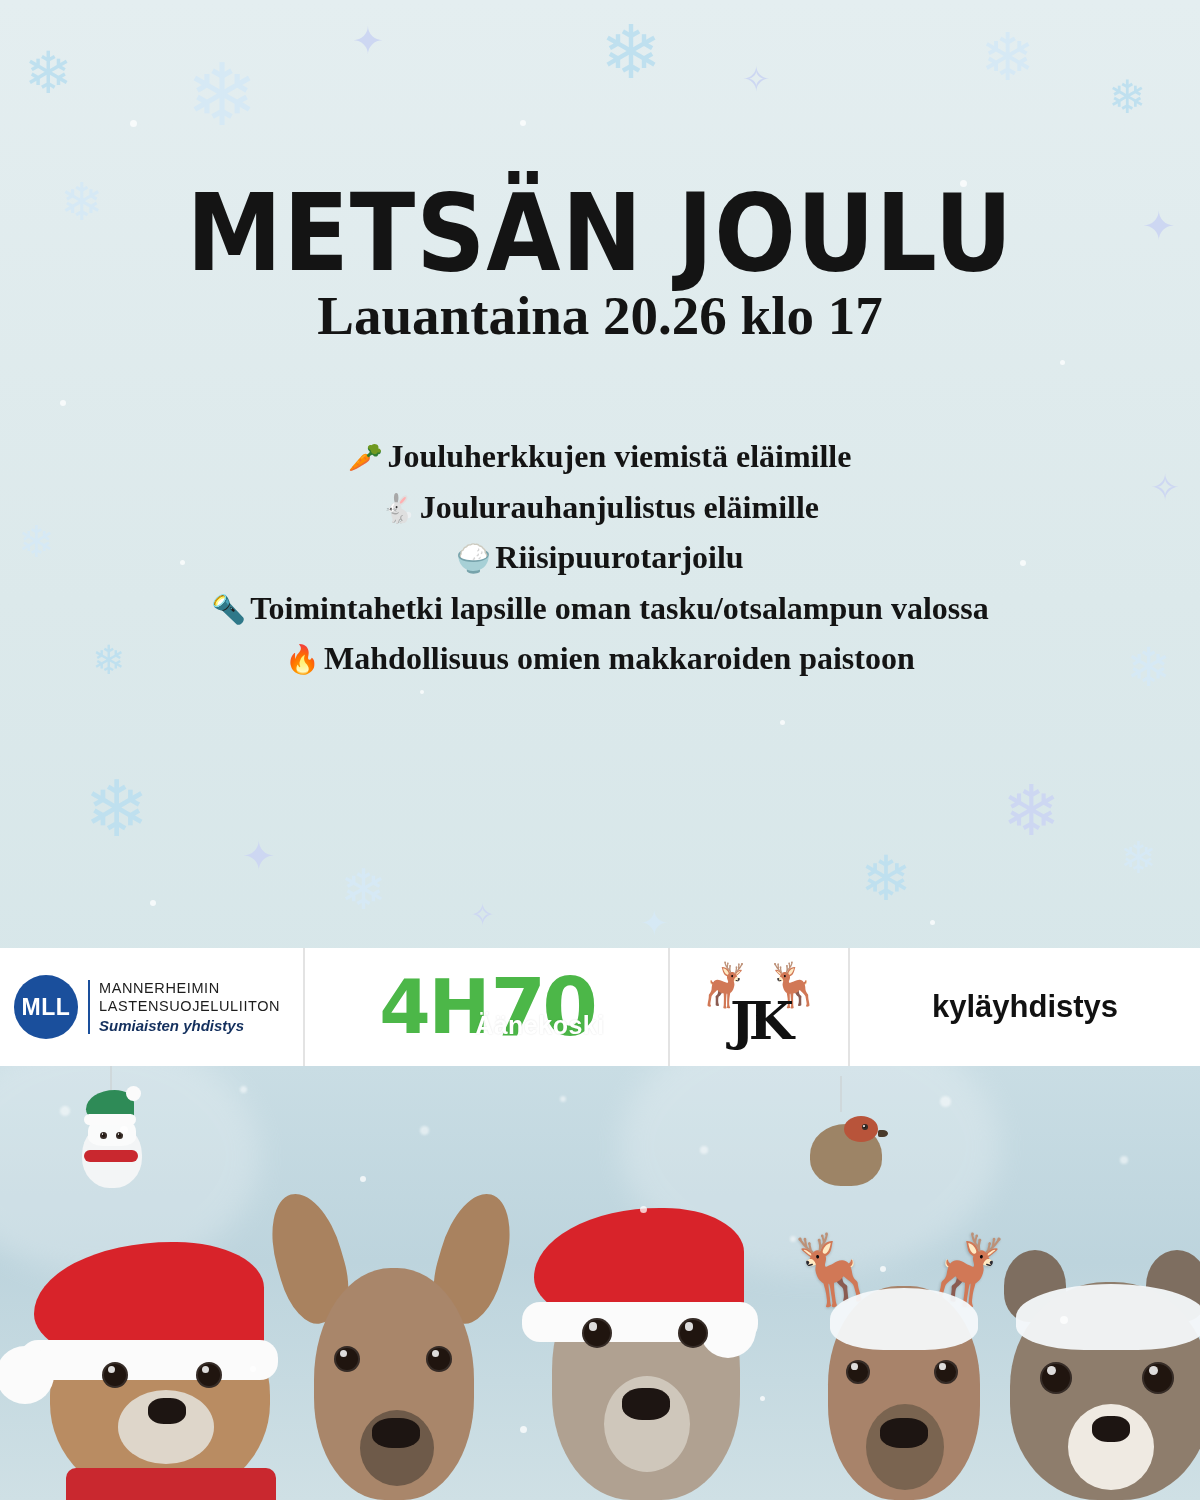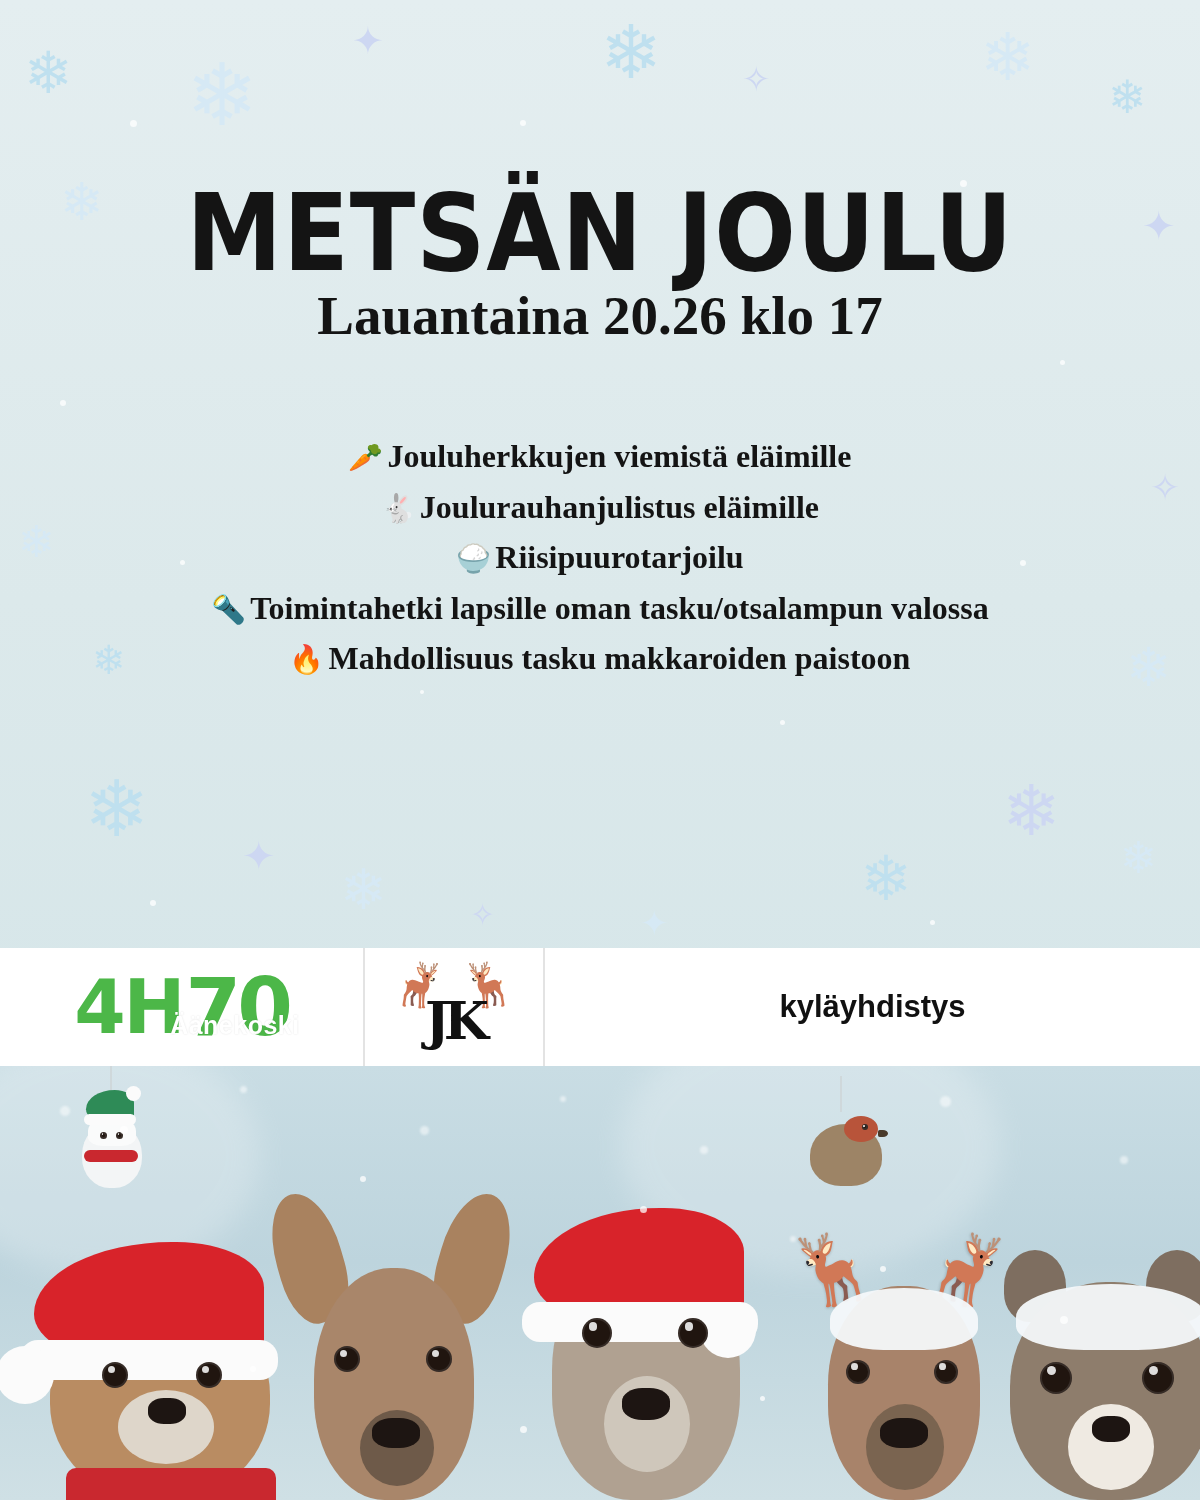--- a/index.html
+++ b/index.html
@@ -384,28 +384,36 @@
       <div class="program-row">
         <span class="emoji">🐇</span><span>Joulurauhanjulistus eläimille</span>
       </div>
       <div class="program-row">
         <span class="emoji">🍚</span><span>Riisipuurotarjoilu</span>
       </div>
       <div class="program-row">
         <span class="emoji">🔦</span><span>Toimintahetki lapsille oman tasku/otsalampun valossa</span>
       </div>
       <div class="program-row">
-        <span class="emoji">🔥</span><span>Mahdollisuus tasku makkaroiden paistoon</span>
+        <span class="emoji">🔥</span><span>Mahdollisuus omien makkaroiden paistoon</span>
       </div>
     </div>
 
   </div>
 
   <div class="sponsors">
 
+    <div class="sponsor sp-mll">
+      <div class="mll-circle">MLL</div>
+      <div class="mll-text">
+        <div class="mll-l1">MANNERHEIMIN</div>
+        <div class="mll-l2">LASTENSUOJELULIITON</div>
+        <div class="mll-l3">Sumiaisten yhdistys</div>
+      </div>
+    </div>
 
     <div class="sponsor sp-4h">
       <div class="h4-wrap">
         <span class="h4-4h">4H</span>
         <span class="h4-70">70</span>
         <span class="h4-city">Äänekoski</span>
       </div>
     </div>
 
     <div class="sponsor sp-hunt">

